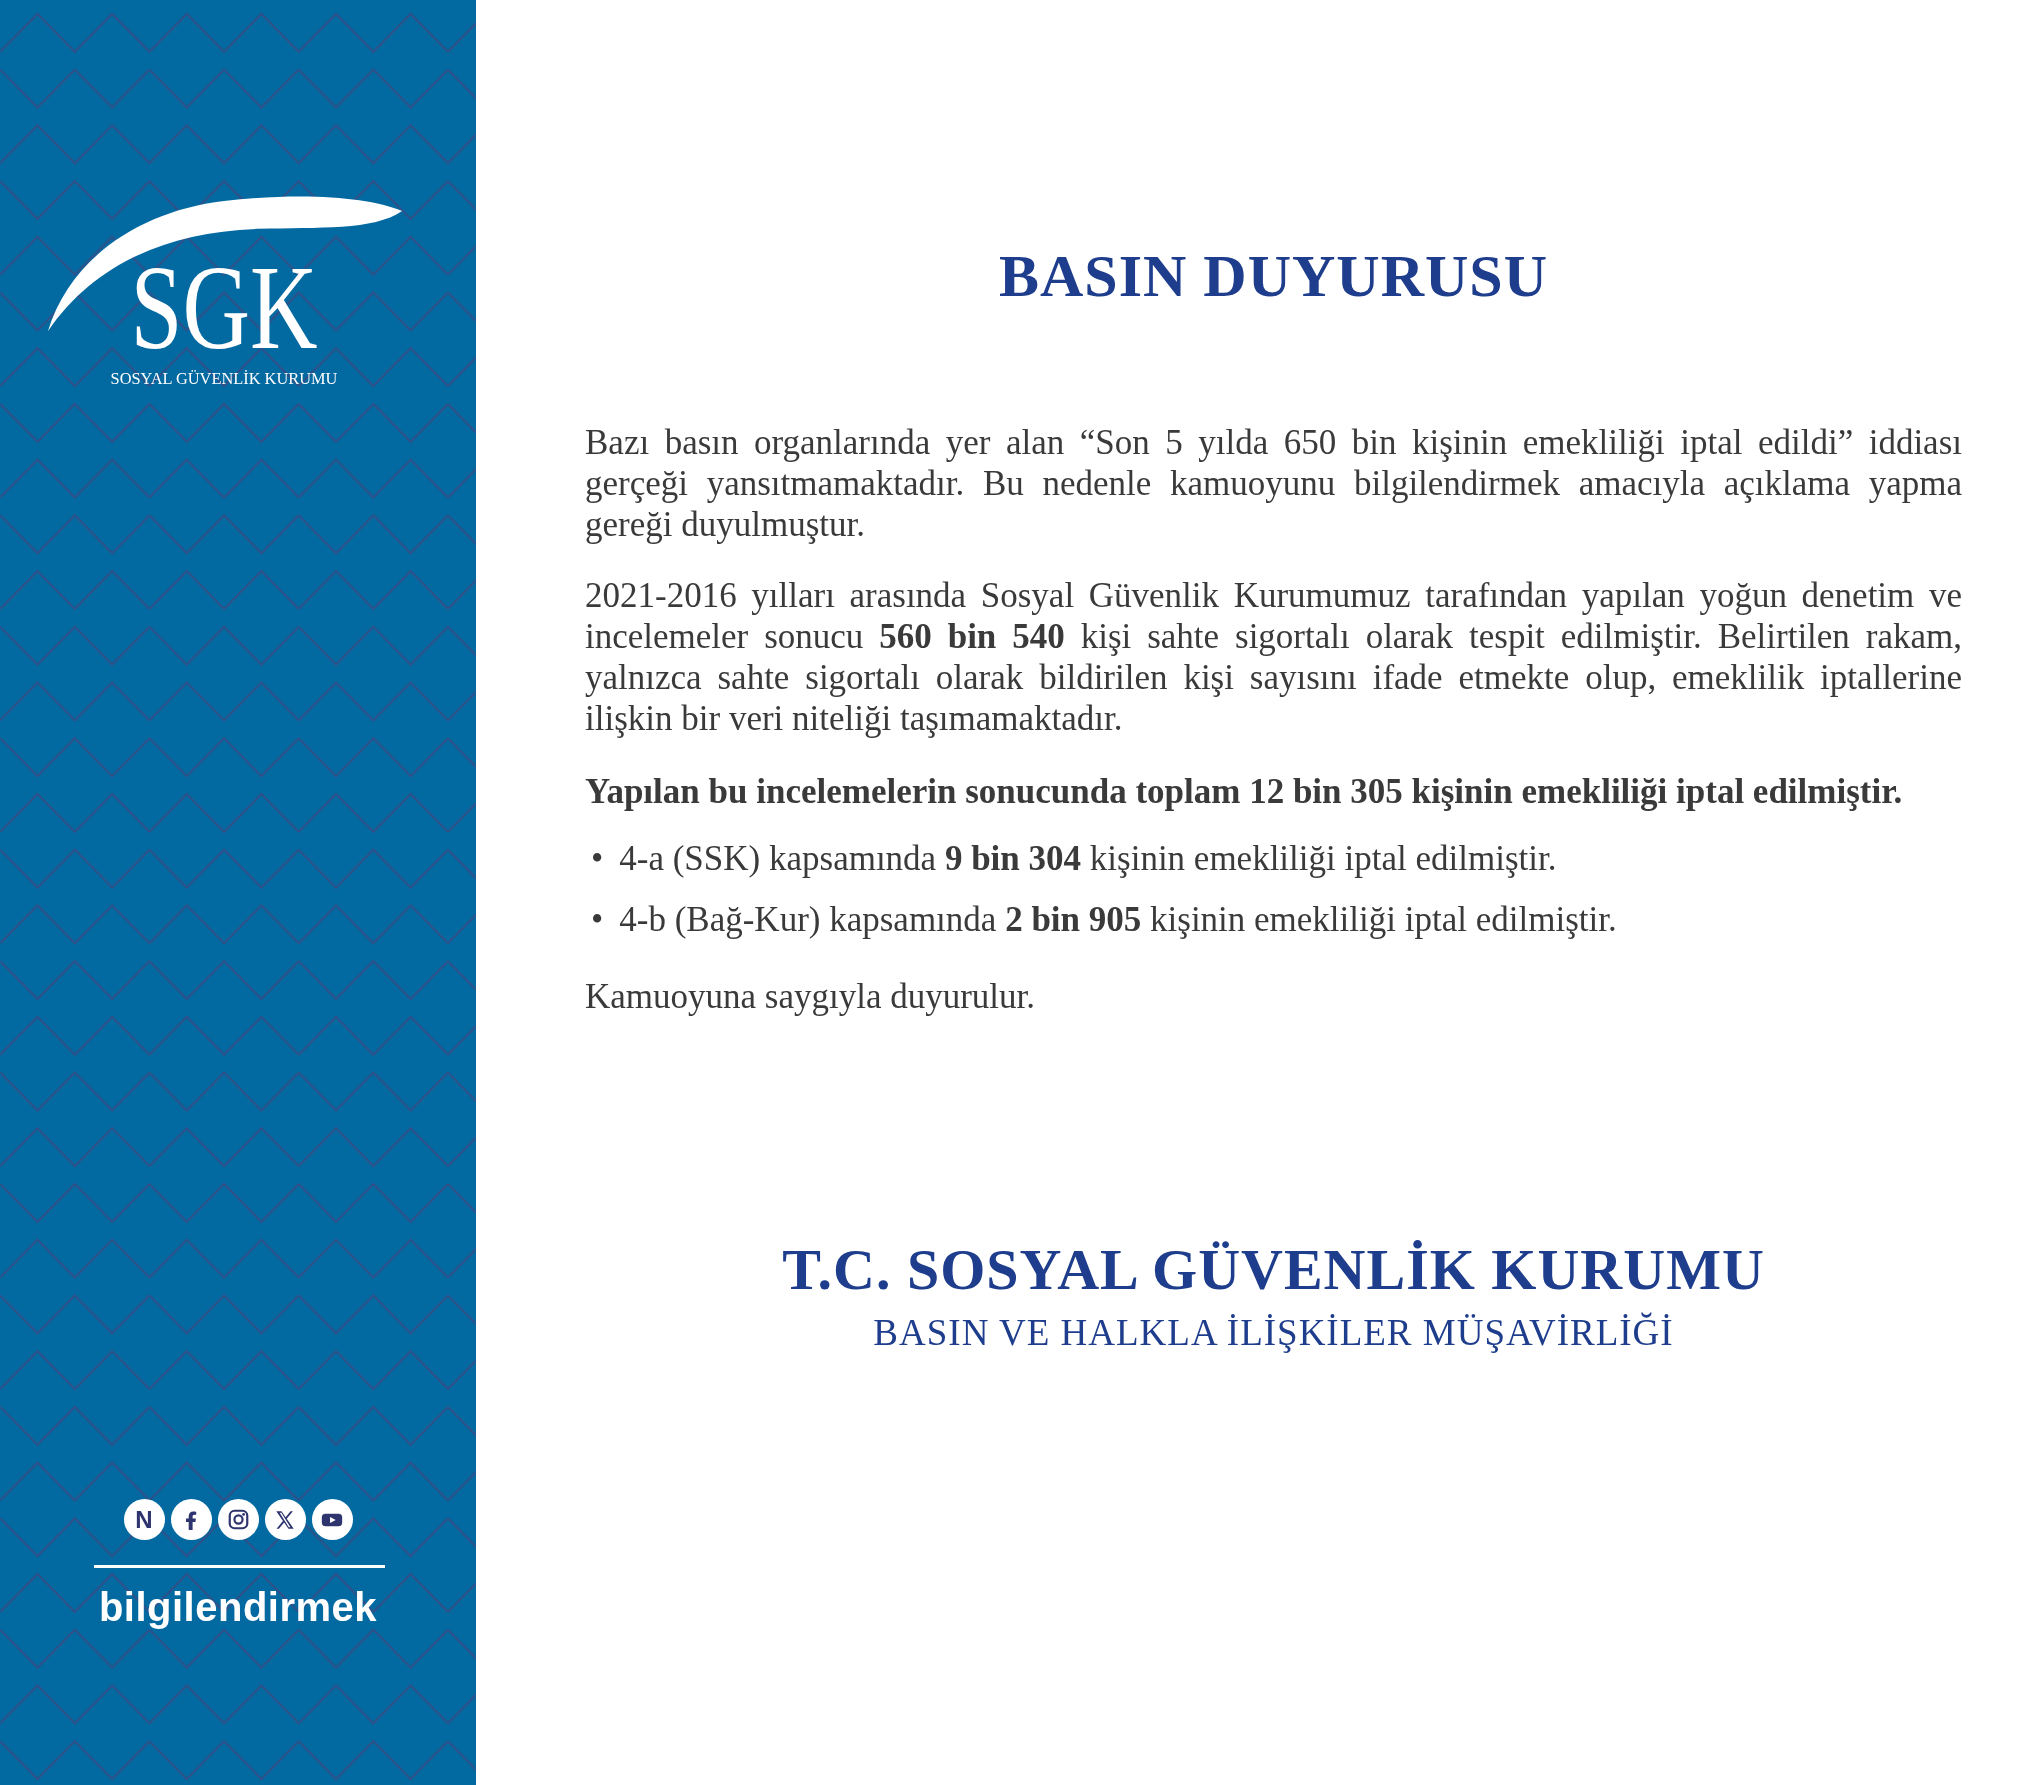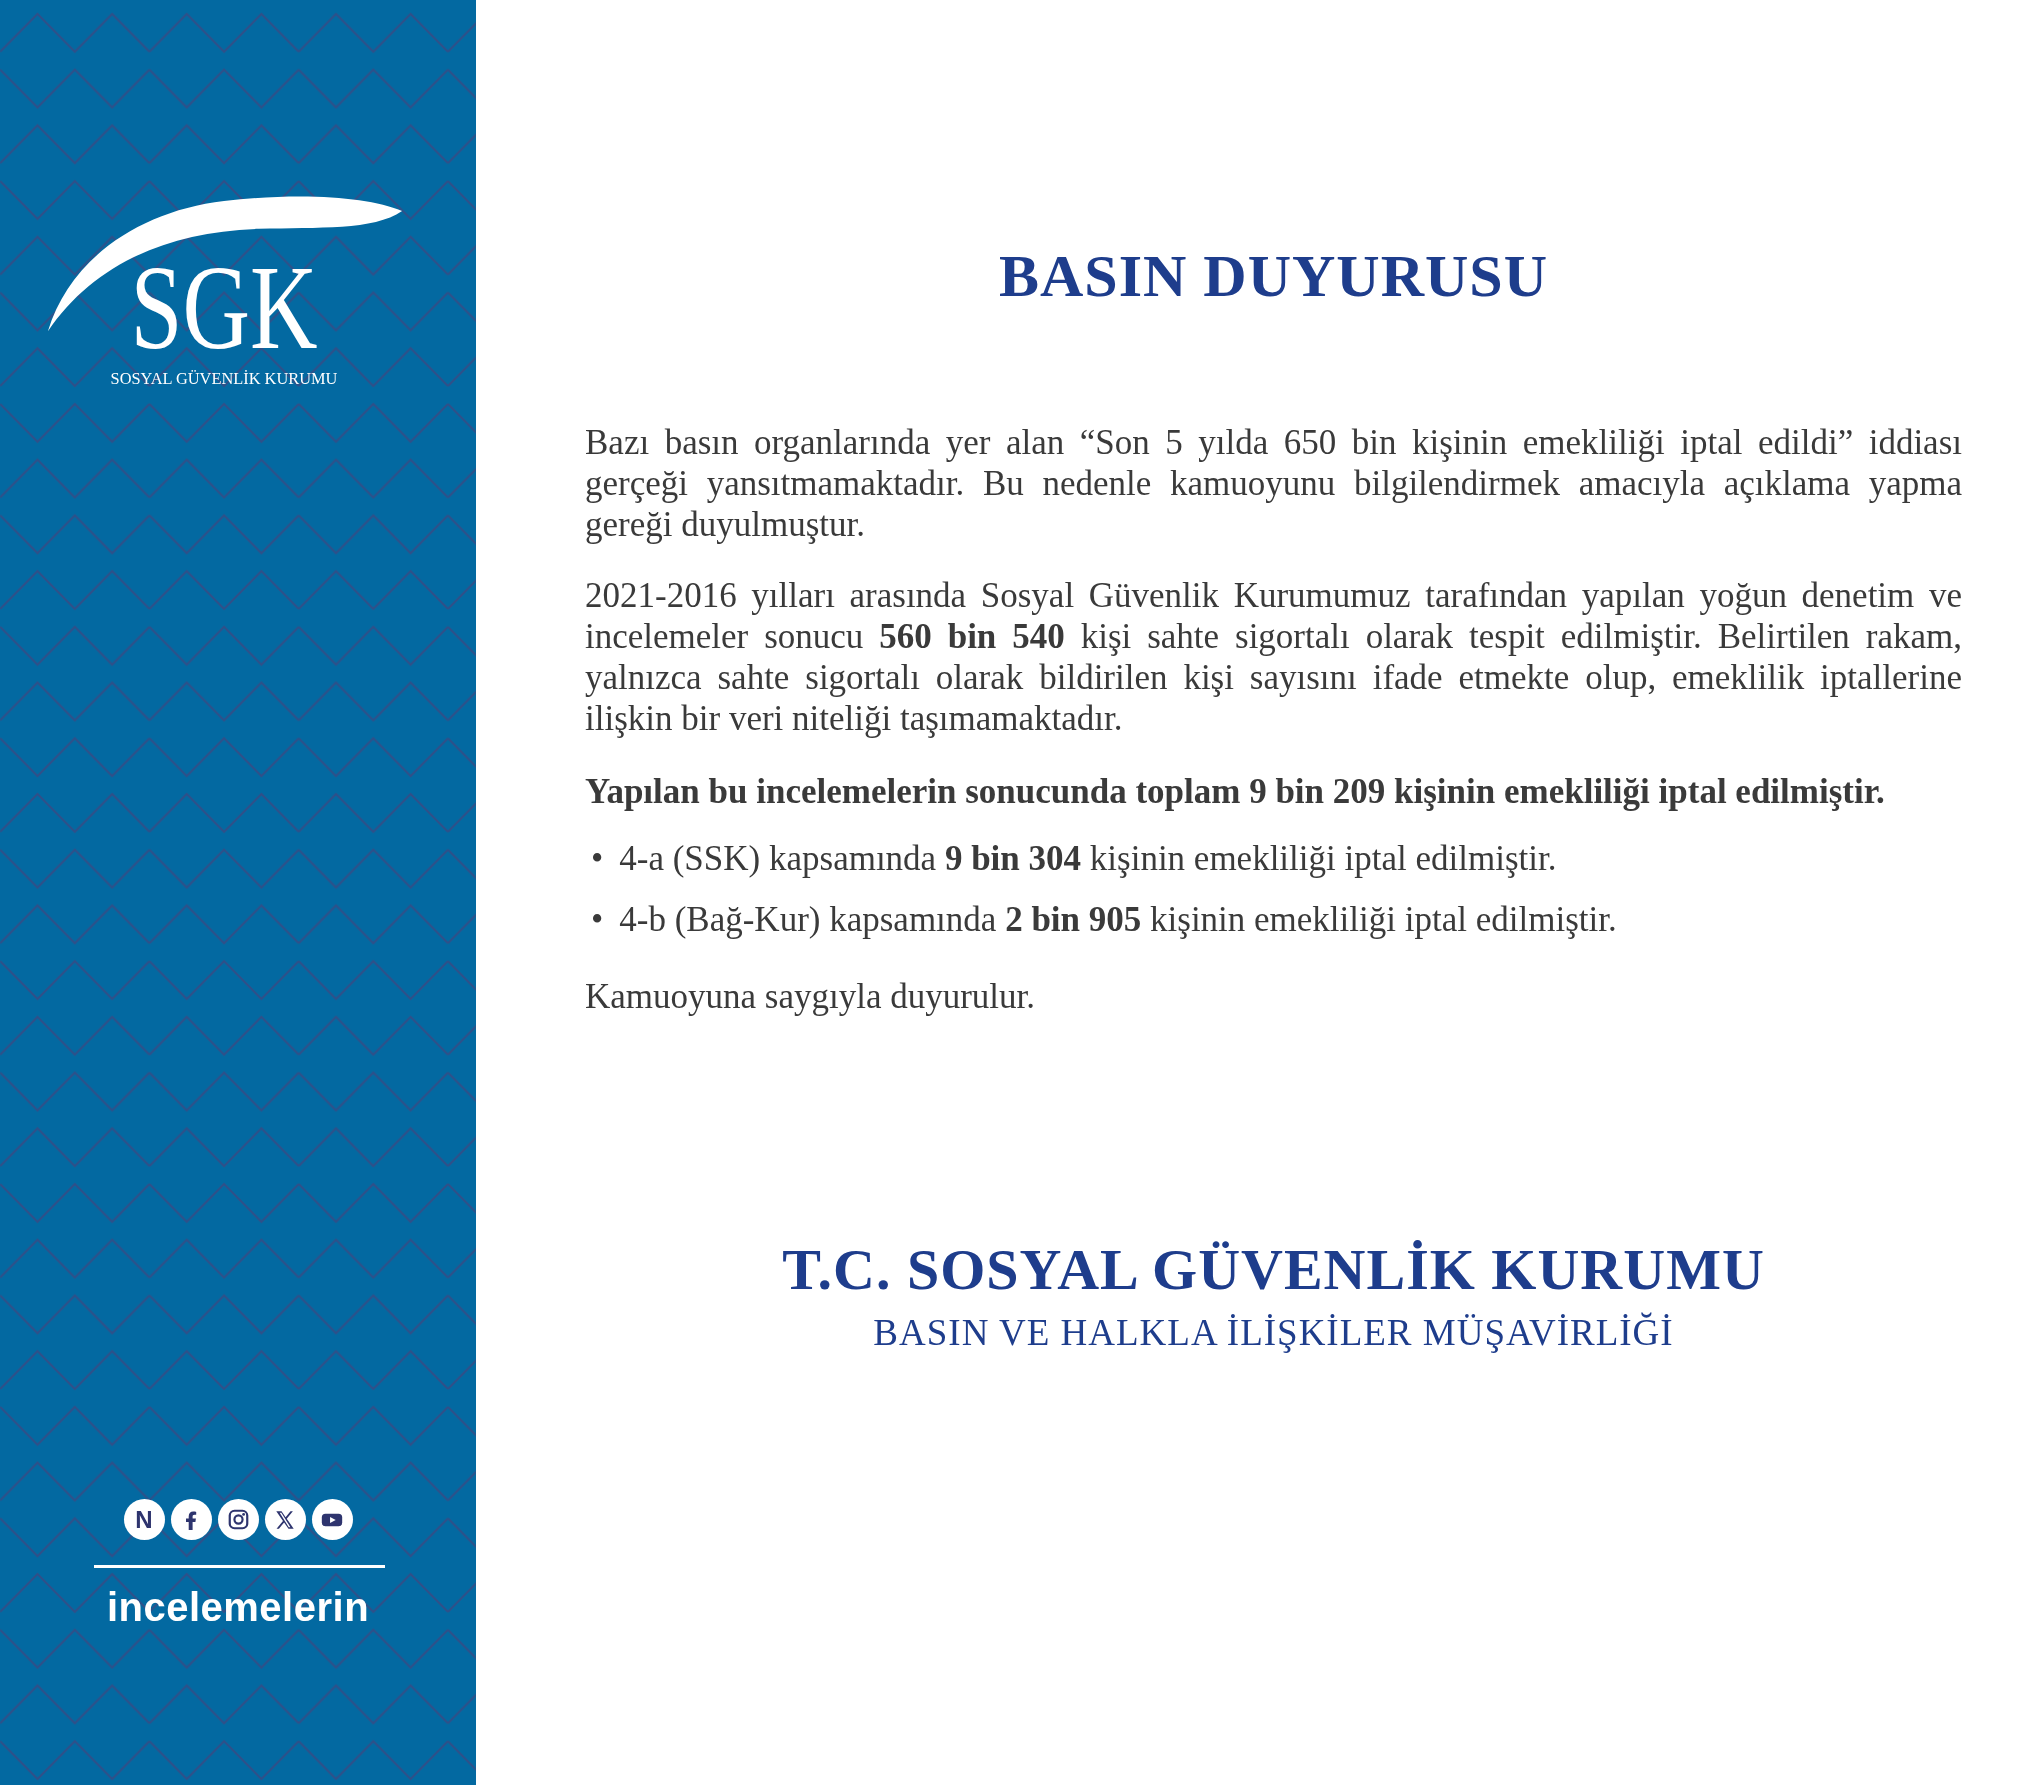--- a/index.html
+++ b/index.html
@@ -123,34 +123,34 @@
     <div class="soc">
       <svg width="26" height="26" viewBox="0 0 24 24">
         <rect x="2.6" y="6.2" width="18.8" height="11.6" rx="3.4" fill="#2e346e"></rect>
         <polygon points="10.2,9.3 15.4,12 10.2,14.7" fill="#ffffff"></polygon>
       </svg>
     </div>
   </div>
 
   <div class="divider"></div>
 
-  <div class="handle">incelemelerin</div>
+  <div class="handle">bilgilendirmek</div>
 </aside>
 
 <main class="main">
 
   <h1 class="page-title">BASIN DUYURUSU</h1>
 
   <div class="body-text">
 
     <p class="para p1">Bazı basın organlarında yer alan “Son 5 yılda 650 bin kişinin emekliliği iptal edildi” iddiası gerçeği yansıtmamaktadır. Bu nedenle kamuoyunu bilgilendirmek amacıyla açıklama yapma gereği duyulmuştur.</p>
 
     <p class="para p2"><span>2021-2016 yılları arasında Sosyal Güvenlik Kurumumuz tarafından yapılan yoğun denetim ve incelemeler sonucu </span><b>560 bin 540</b><span> kişi sahte sigortalı olarak tespit edilmiştir. Belirtilen rakam, yalnızca sahte sigortalı olarak bildirilen kişi sayısını ifade etmekte olup, emeklilik iptallerine ilişkin bir veri niteliği taşımamaktadır.</span></p>
 
-    <p class="para p3">Yapılan bu incelemelerin sonucunda toplam 9 bin 209 kişinin emekliliği iptal edilmiştir.</p>
+    <p class="para p3">Yapılan bu incelemelerin sonucunda toplam 12 bin 305 kişinin emekliliği iptal edilmiştir.</p>
 
     <ul class="bullets">
       <li>
           <span class="bullet-mark">•</span>
           <span><span>4-a (SSK) kapsamında </span><b>9 bin 304</b><span> kişinin emekliliği iptal edilmiştir.</span></span>
         </li>
       <li>
           <span class="bullet-mark">•</span>
           <span><span>4-b (Bağ-Kur) kapsamında </span><b>2 bin 905</b><span> kişinin emekliliği iptal edilmiştir.</span></span>
         </li>

